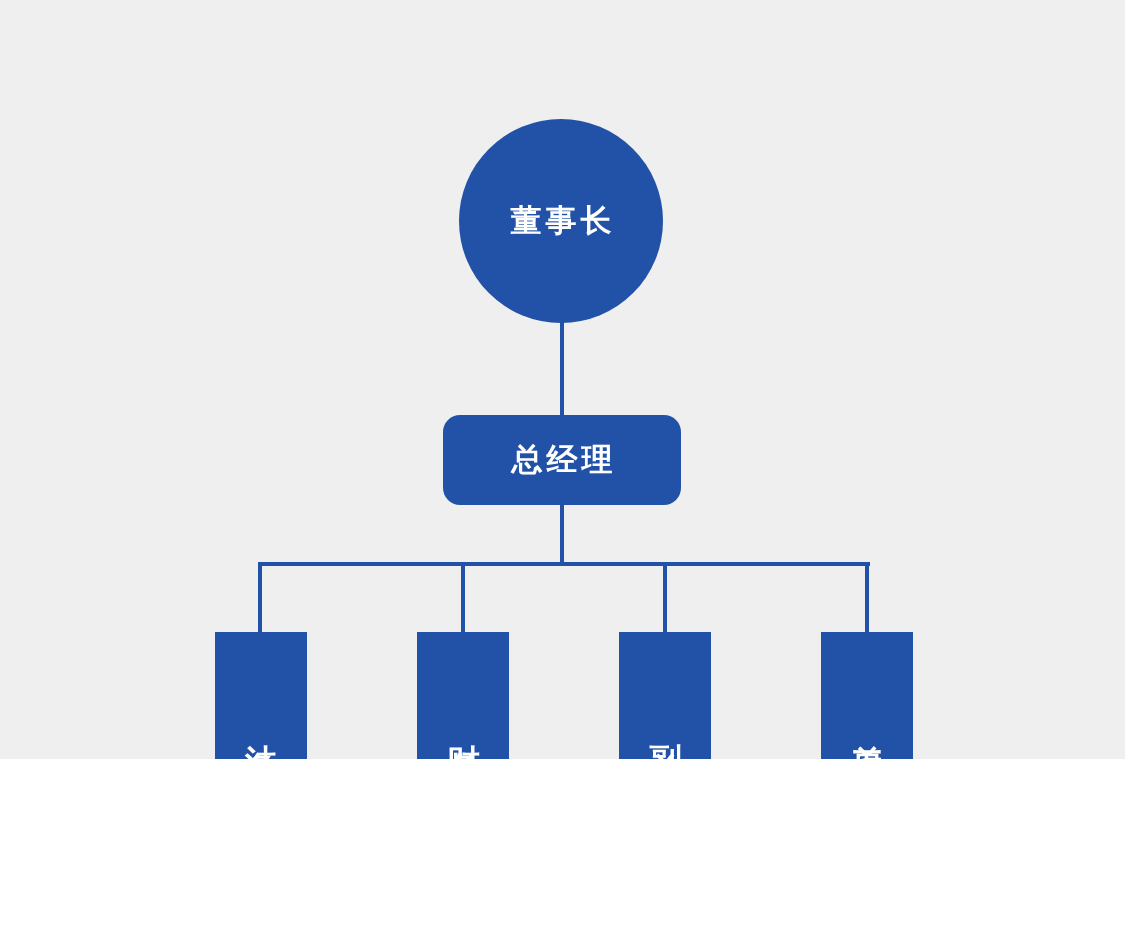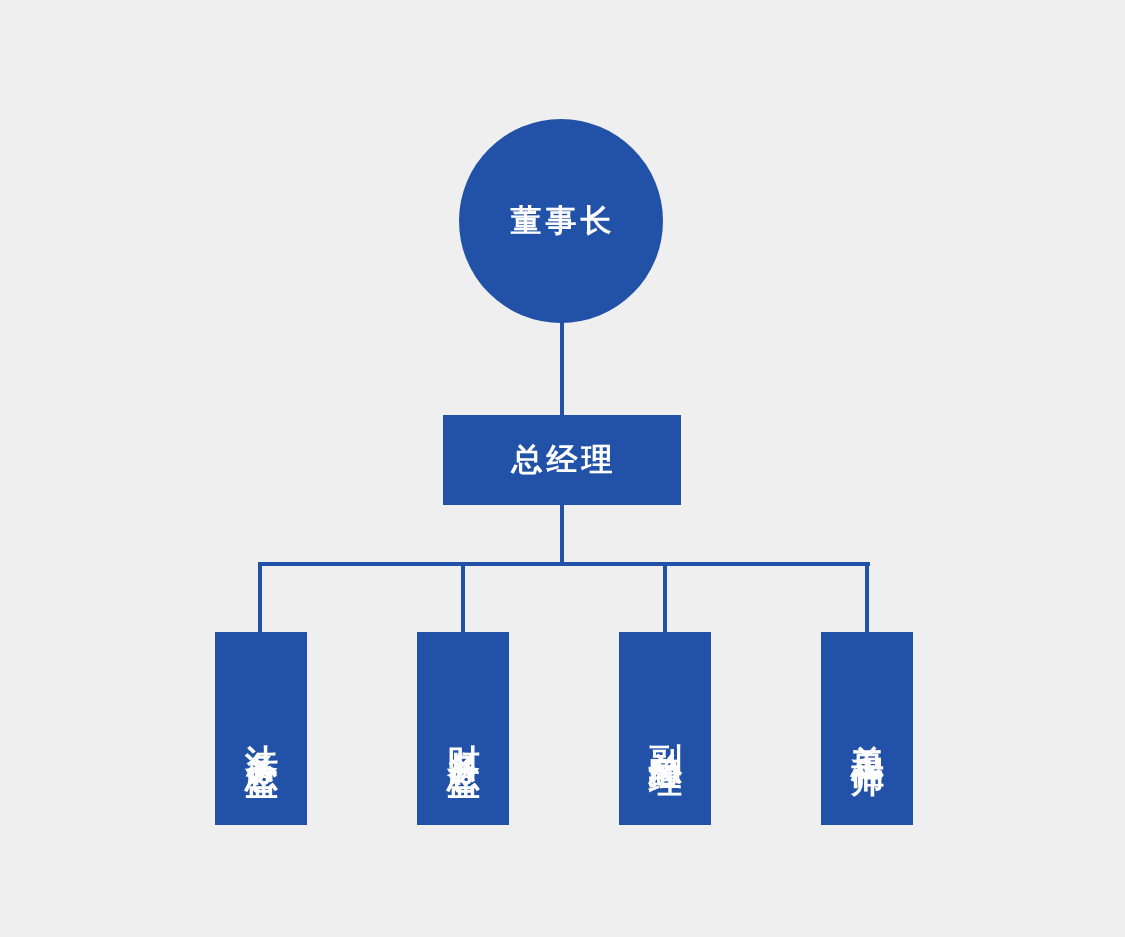--- a/index.html
+++ b/index.html
@@ -2,21 +2,21 @@
 <html style="--background: #efefef; --node-fill: #2152a8; --connector: #2152a8; --node-text: #ffffff;"><head>
 <meta charset="utf-8">
 <style>
   html, body {
     margin: 0;
     padding: 0;
   }
   #canvas {
     position: relative;
     width: 1125px;
-    height: 937px;
+    height: 759px;
     background: var(--background, #efefef);
     font-family: Liberation Sans, sans-serif;
     overflow: hidden;
   }
   .node {
     position: absolute;
     background: var(--node-fill, #2152a8);
     color: var(--node-text, #ffffff);
     display: flex;
     align-items: center;
@@ -35,20 +35,21 @@
   .node-circle .label {
     letter-spacing: 4px;
     margin-right: -4px; 
   }
   .node-rect {
     left: 443px;
     top: 415px;
     width: 238px;
     height: 90px;
     font-size: 31px;
+    border-radius: 17px;
   }
   .node-rect .label {
     letter-spacing: 4px;
     margin-right: -4px;
   }
   .node-leaf {
     top: 632px;
     width: 92px;
     height: 193px;
     font-size: 33px;

